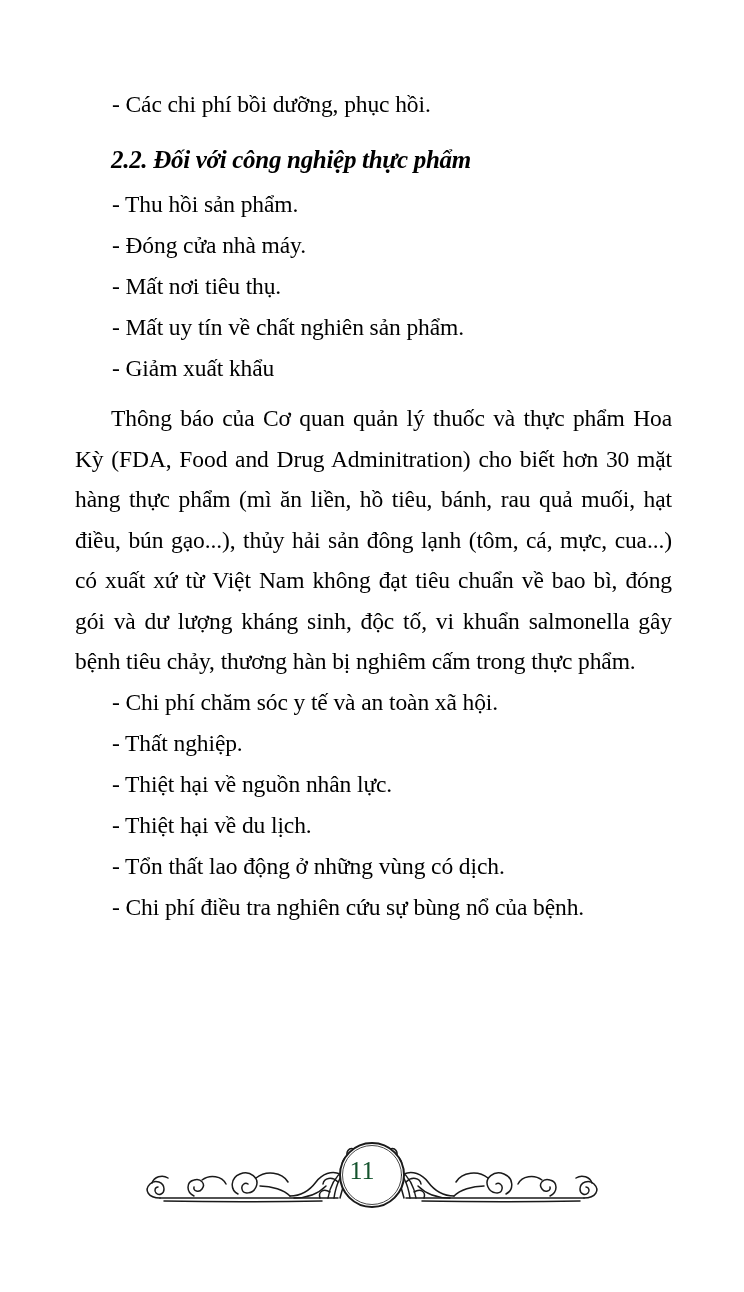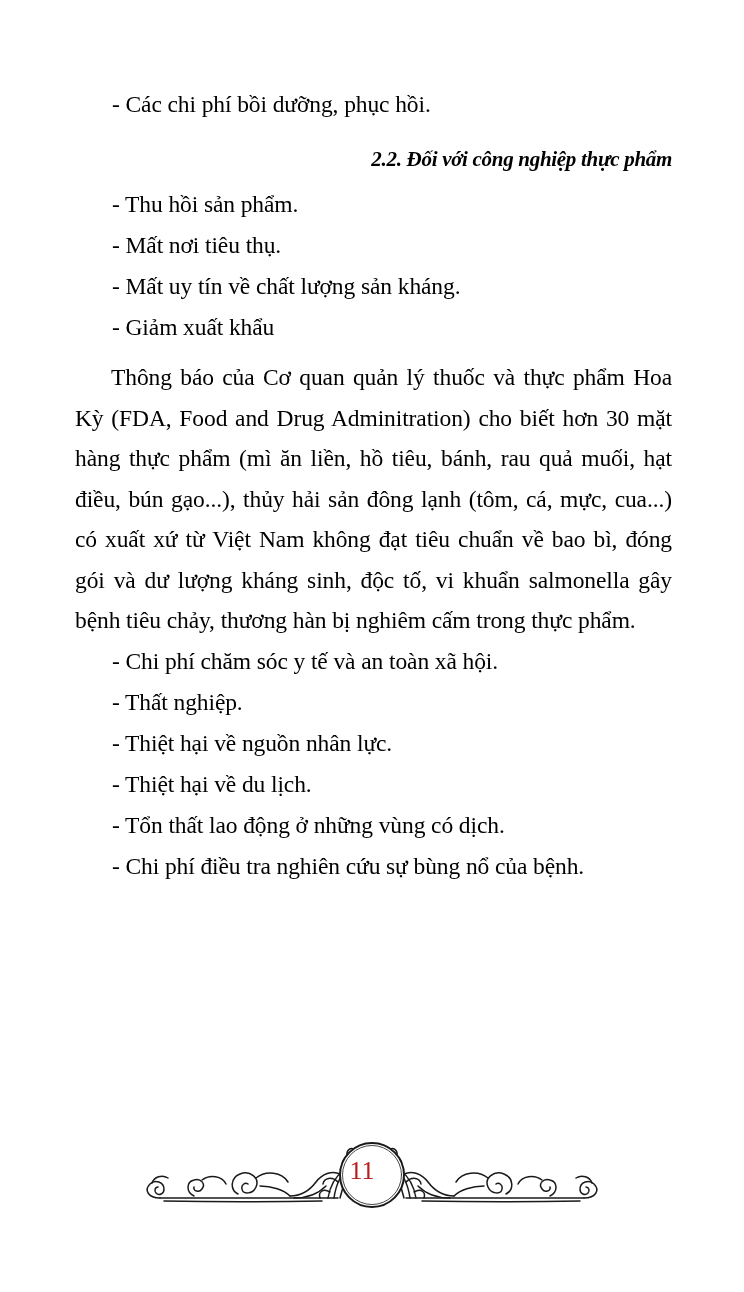--- a/index.html
+++ b/index.html
@@ -26,29 +26,28 @@
   .bullet {
     font-size: 23.5px;
     line-height: 41px;
     margin: 0 0 0 0;
     padding-left: 37px;
     text-align: left;
     white-space: nowrap;
     letter-spacing: -0.1px;
   }
   .heading {
-    font-size: 21px;
+    font-size: 25px;
     font-weight: bold;
     font-style: italic;
     line-height: 41px;
     margin: 14px 0 4px 0;
     padding-left: 36px;
     letter-spacing: -0.3px;
     white-space: nowrap;
-    text-align: right;
   }
   .para {
     font-size: 23.5px;
     line-height: 40.5px;
     margin: 9px 0 0 0;
     text-align: justify;
     text-justify: inter-word;
     text-indent: 36px;
     letter-spacing: -0.1px;
   }
@@ -69,39 +68,40 @@
     margin: 0 auto;
   }
   .page-number {
     position: absolute;
     left: 0;
     top: 1147px;
     width: 724px;
     text-align: center;
     font-size: 26px;
     font-family: "Liberation Serif", "DejaVu Serif", serif;
-    color: #b91c1c;
+    color: #14532d;
     line-height: 48px;
     pointer-events: none;
   }
 </style>
 </head>
 <body>
 
 <div class="page">
 
   <div class="content">
 
     <p class="bullet">- Các chi phí bồi dưỡng, phục hồi.</p>
 
     <h2 class="heading">2.2. Đối với công nghiệp thực phẩm</h2>
 
     <p class="bullet">- Thu hồi sản phẩm.</p>
+    <p class="bullet">- Đóng cửa nhà máy.</p>
     <p class="bullet">- Mất nơi tiêu thụ.</p>
-    <p class="bullet">- Mất uy tín về chất lượng sản kháng.</p>
+    <p class="bullet">- Mất uy tín về chất nghiên sản phẩm.</p>
 
 
     <p class="bullet">- Giảm xuất khẩu</p>
 
     <p class="para">Thông báo của Cơ quan quản lý thuốc và thực phẩm Hoa Kỳ (FDA, Food and Drug Adminitration) cho biết hơn 30 mặt hàng thực phẩm (mì ăn liền, hồ tiêu, bánh, rau quả muối, hạt điều, bún gạo...), thủy hải sản đông lạnh (tôm, cá, mực, cua...) có xuất xứ từ Việt Nam không đạt tiêu chuẩn về bao bì, đóng gói và dư lượng kháng sinh, độc tố, vi khuẩn salmonella gây bệnh tiêu chảy, thương hàn bị nghiêm cấm trong thực phẩm.</p>
 
     <p class="bullet">- Chi phí chăm sóc y tế và an toàn xã hội.</p>
 
 
     <p class="bullet">- Thất nghiệp.</p>

